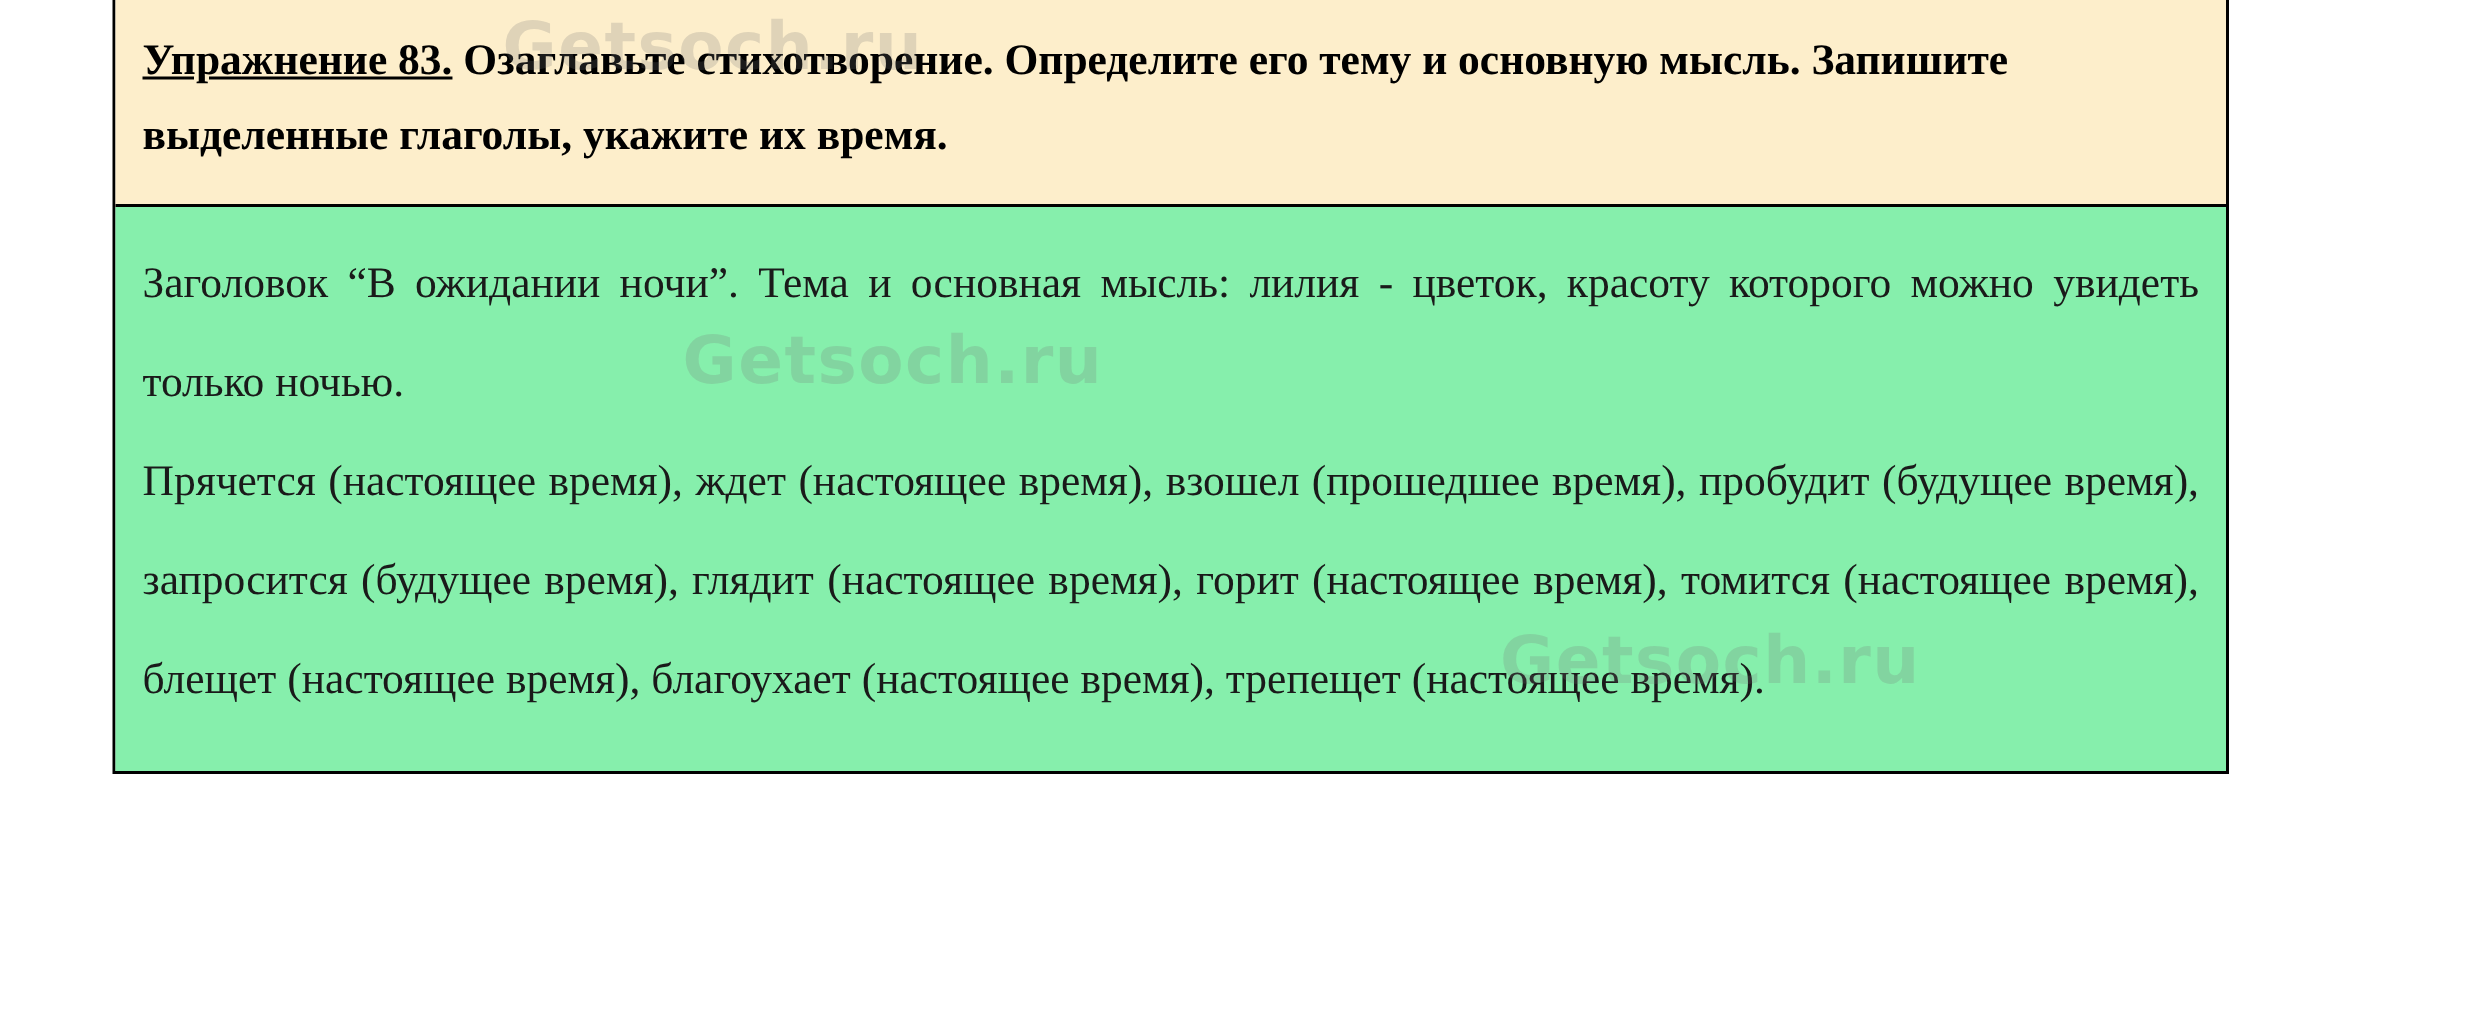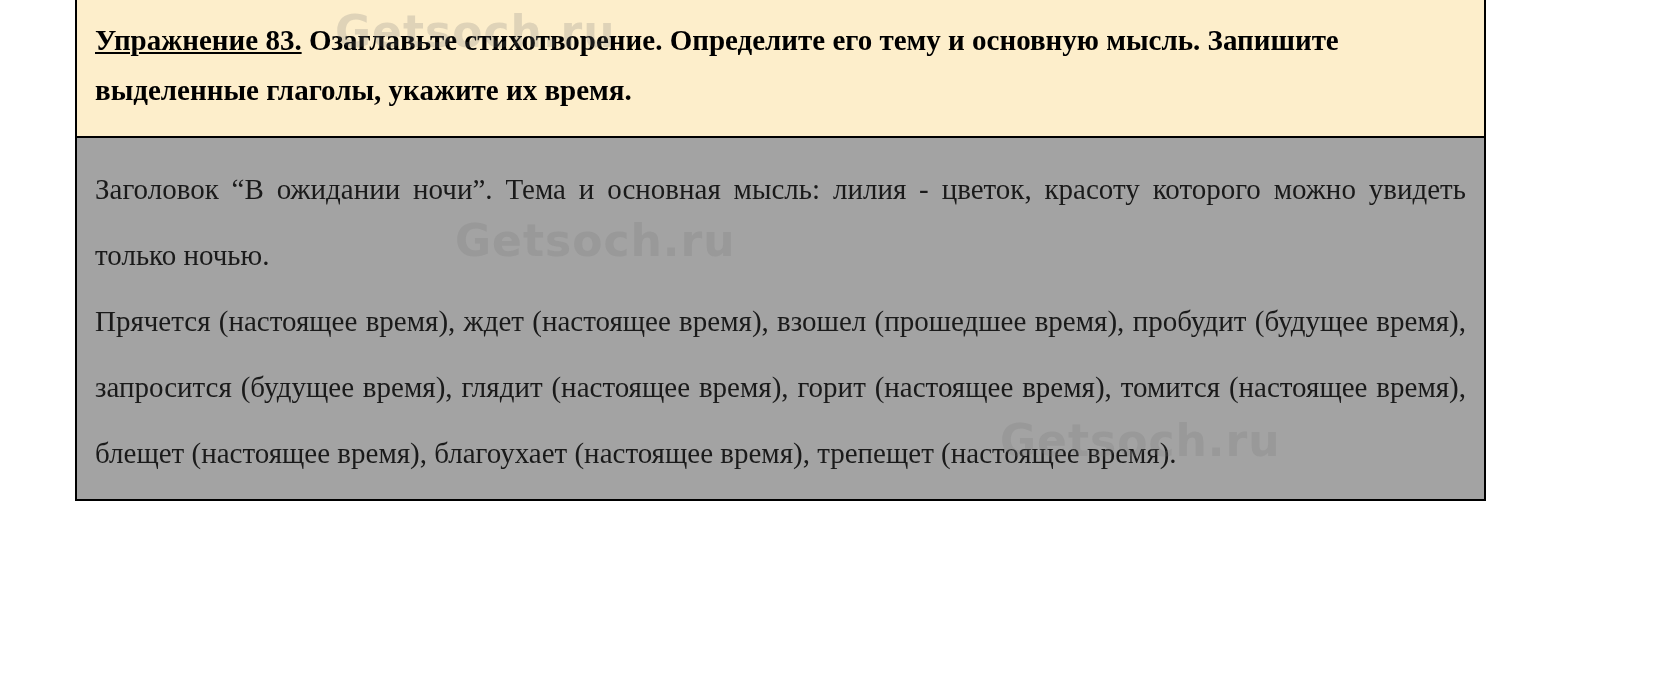--- a/index.html
+++ b/index.html
@@ -46,23 +46,23 @@
     font-weight: bold;
     color: #000000;
     text-align: left;
   }
 
   .task-number {
     text-decoration: underline;
   }
 
   .answer-body {
-    padding: 18px 18px 13px 18px;
+    padding: 18px 18px 28px 18px;
     box-sizing: border-box;
-    background: #a3a3a3;
+    background: #86efac;
   }
 
   .answer-par {
     font-size: 29px;
     line-height: 2.28;
     color: #1a1a1a;
     text-align: justify;
     text-justify: inter-word;
     margin: 0;
   }

